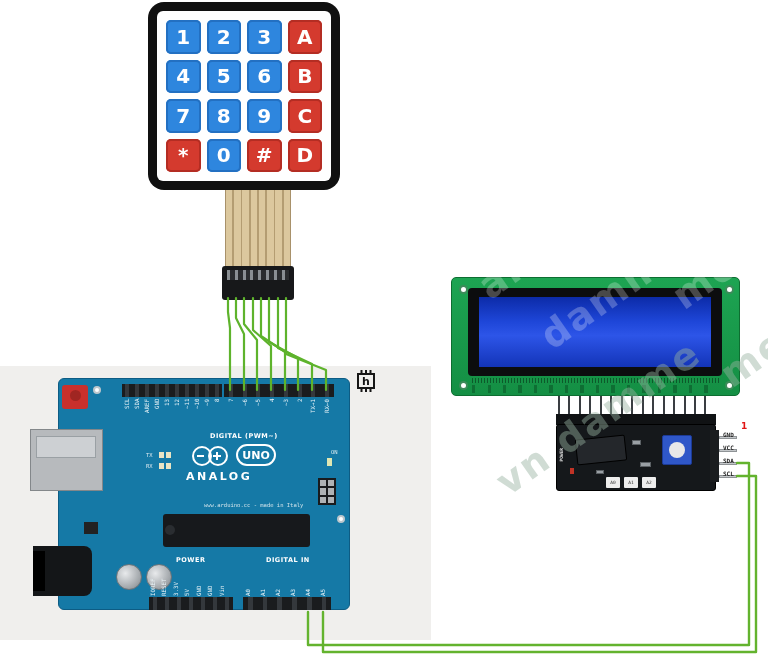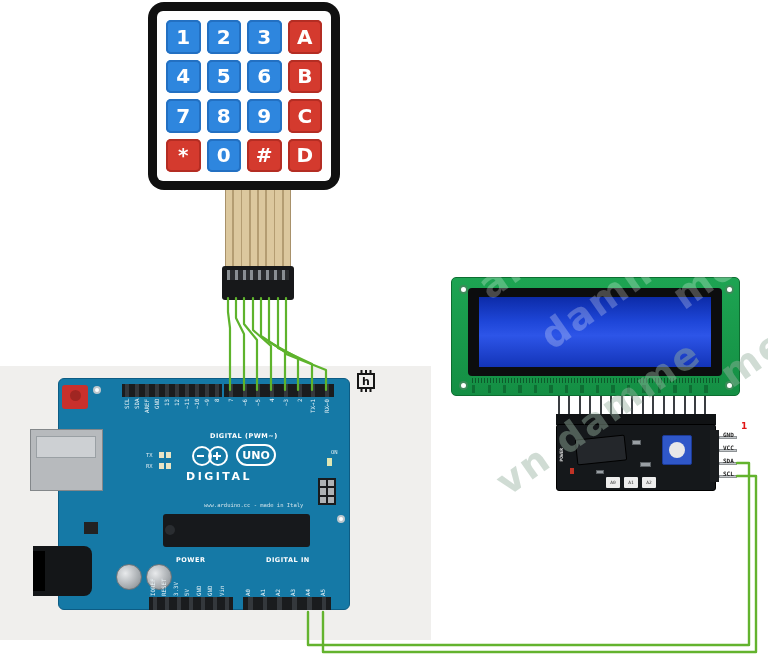--- a/index.html
+++ b/index.html
@@ -151,21 +151,21 @@
     <div class="a ledbar" style="left:159px;top:463px;width:5px;height:6px;"></div>
     <div class="a ledbar" style="left:166px;top:463px;width:5px;height:6px;"></div>
 
     <div class="a" style="left:192px;top:446px;width:20px;height:20px;border:2.5px solid #fff;border-radius:50%;z-index:3;"></div>
     <div class="a" style="left:208px;top:446px;width:20px;height:20px;border:2.5px solid #fff;border-radius:50%;z-index:3;"></div>
     <div class="a" style="left:197px;top:455px;width:7px;height:2px;background:#fff;z-index:4;"></div>
     <div class="a" style="left:213px;top:455px;width:8px;height:2px;background:#fff;z-index:4;"></div>
     <div class="a" style="left:216px;top:452px;width:2px;height:8px;background:#fff;z-index:4;"></div>
     <div class="a" style="left:236px;top:444px;width:40px;height:22px;border:2px solid #fff;border-radius:11px;z-index:3;
                 color:#fff;font:bold 11px 'DejaVu Sans',sans-serif;display:flex;align-items:center;justify-content:center;">UNO</div>
-    <div class="a" style="left:186px;top:470px;color:#fff;font:bold 11px 'DejaVu Sans',sans-serif;letter-spacing:2.5px;z-index:3;">DIGITAL</div>
+    <div class="a" style="left:186px;top:470px;color:#fff;font:bold 11px 'DejaVu Sans',sans-serif;letter-spacing:2.5px;z-index:3;">ANALOG</div>
 
     <span class="tinytxt" style="left:331px;top:449px">ON</span>
     <div class="a ledbar" style="left:327px;top:458px;width:5px;height:8px;background:#dfe6b2;"></div>
 
     <div class="a" style="left:318px;top:478px;width:18px;height:27px;background:#191b1d;z-index:3;
                 display:grid;grid-template-columns:repeat(2,1fr);grid-template-rows:repeat(3,1fr);gap:2px;padding:2px;">
       <div style="background:#aeb2b5"></div>
         <div style="background:#aeb2b5"></div>
       <div style="background:#aeb2b5"></div>
         <div style="background:#aeb2b5"></div>

